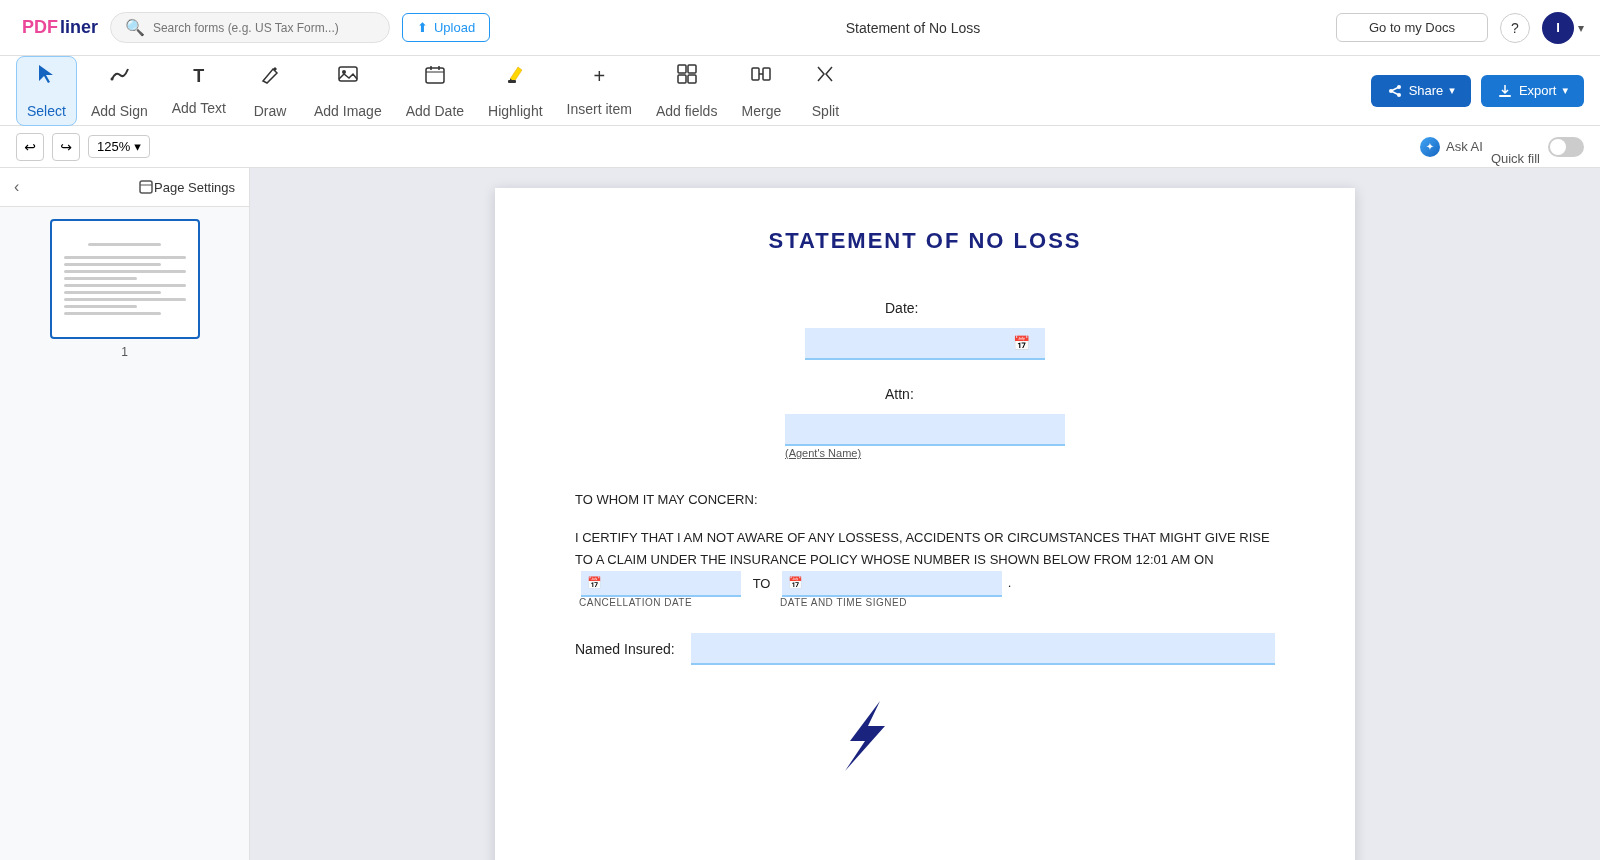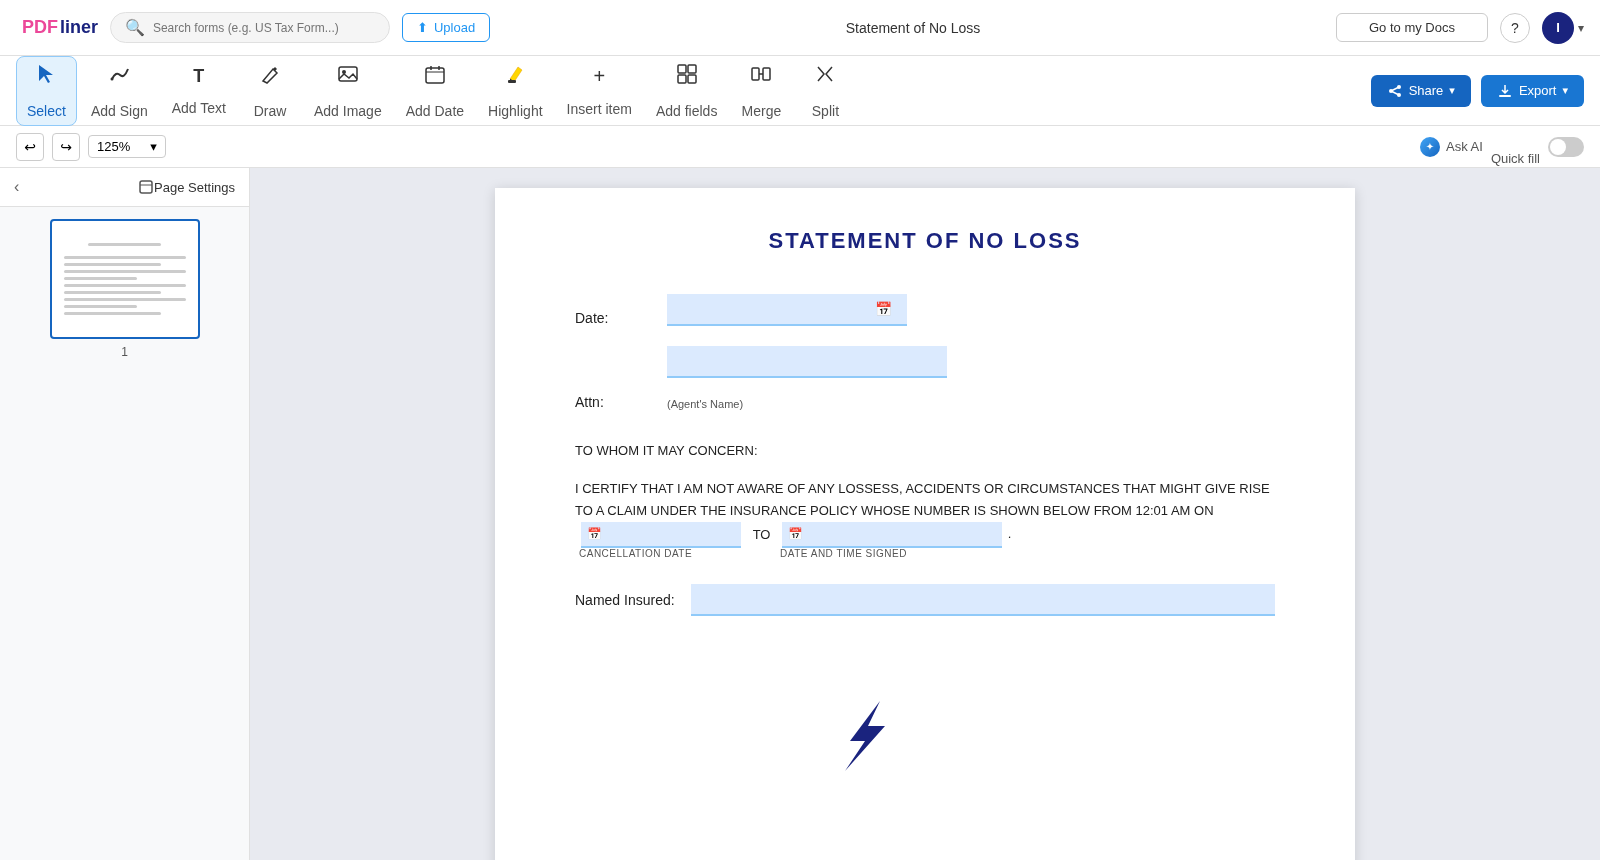--- a/index.html
+++ b/index.html
@@ -195,21 +195,21 @@
       height: 42px;
     }
     .undo-btn, .redo-btn {
       width: 28px; height: 28px;
       border: 1px solid #ccc;
       border-radius: 4px;
       display: flex; align-items: center; justify-content: center;
       cursor: pointer; background: #fff; font-size: 14px;
     }
     .zoom-select {
-      display: flex; align-items: center; gap: 20px;
+      display: flex; align-items: center; gap: 4px;
       border: 1px solid #ccc; border-radius: 4px;
       padding: 3px 8px; font-size: 13px; cursor: pointer;
       background: #fff;
     }
     .ask-ai-area {
       margin-left: auto;
       display: flex; align-items: center; gap: 8px;
     }
     .ask-ai-btn {
       display: flex; align-items: center; gap: 6px;
@@ -333,23 +333,24 @@
       text-align: center;
       font-size: 22px;
       font-weight: 700;
       color: #1a237e;
       letter-spacing: 2px;
       margin-bottom: 40px;
     }
 
     .form-row {
       display: flex;
-      align-items: flex-end;
+      align-items: center;
       margin-bottom: 20px;
       gap: 12px;
+      flex-direction: column;
     }
     .form-label {
       font-size: 14px;
       color: #222;
       width: 80px;
       padding-top: 6px;
       font-weight: 500;
     }
     .form-field {
       flex: 1;
@@ -371,21 +372,22 @@
       display: flex; align-items: center; justify-content: flex-end;
     }
     .cal-icon {
       color: #555;
       font-size: 14px;
       padding-right: 6px;
     }
     .field-hint {
       font-size: 11px;
       color: #555;
-      margin-top: 20px;
+      margin-top: 1px;
+      text-decoration: underline;
     }
     .doc-body {
       margin-top: 30px;
     }
     .doc-para {
       font-size: 13px;
       color: #222;
       line-height: 1.7;
       margin-bottom: 16px;
     }

